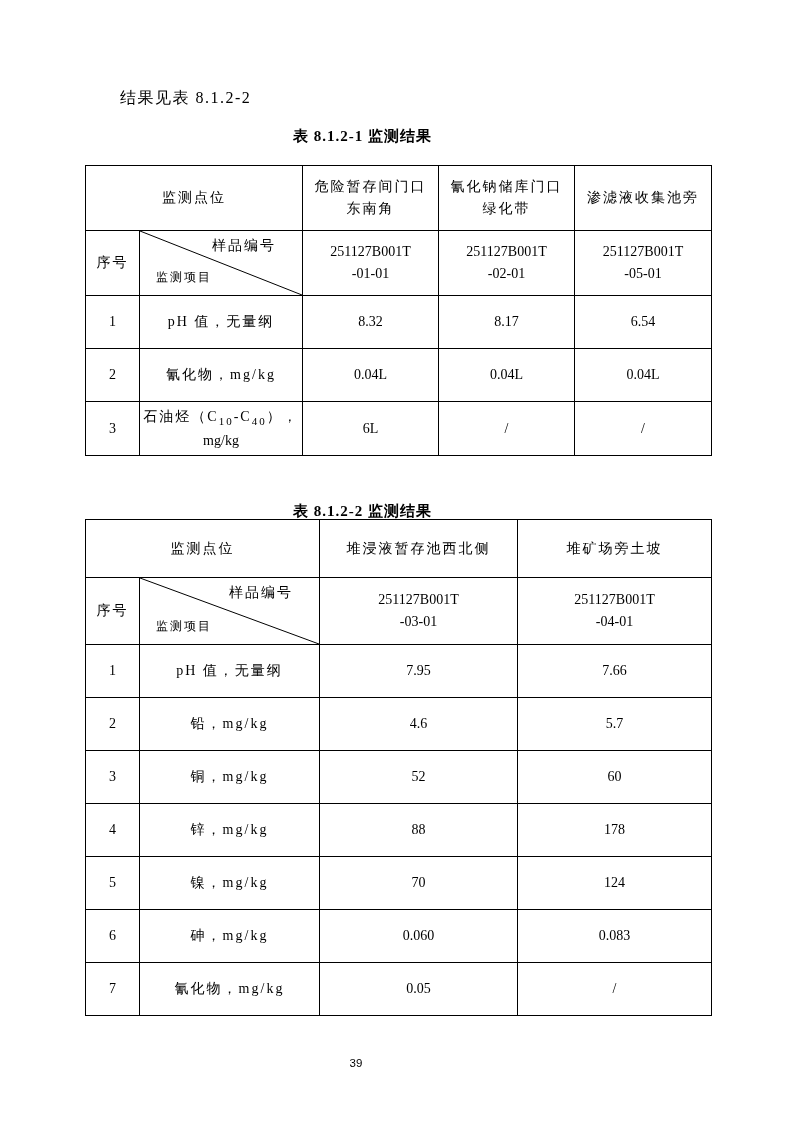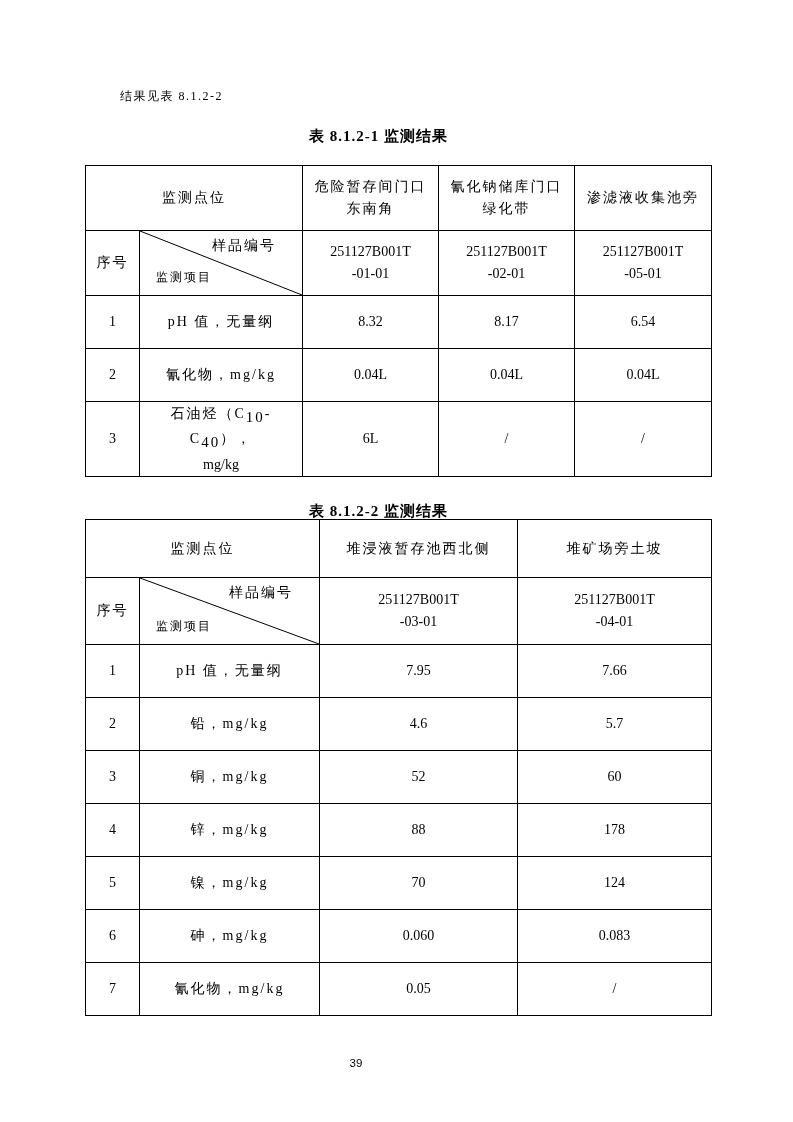--- a/index.html
+++ b/index.html
@@ -6,24 +6,24 @@
   body{
     width:793px;height:1122px;
     background:#ffffff;
     position:relative;
     font-family:"Liberation Serif","DejaVu Serif",serif;
     color:#000;
     overflow:hidden;
   }
   .intro{
     position:absolute;left:120px;top:88px;
-    font-size:12px;letter-spacing:1.5px;
+    font-size:16px;letter-spacing:1.5px;
   }
   .tbl-title{
-    position:absolute;left:16px;width:725px;
+    position:absolute;left:0;width:725px;
     text-align:center;font-weight:bold;font-size:15px;letter-spacing:1px;
   }
   #title1{top:127px;}
   #title2{top:482px;margin-top:20px;}
   table.mon{
     position:absolute;left:85px;
     border-collapse:collapse;table-layout:fixed;
   }
   #table1{top:165px;width:626px;}
   #table2{top:519px;width:626px;}
@@ -39,21 +39,21 @@
   .diag-cell svg.diag{position:absolute;left:0;top:0;width:100%;height:100%;display:block;}
   .diag-top{
     position:absolute;top:6px;right:26px;
     font-size:14px;letter-spacing:2px;text-align:center;
   }
   .diag-bottom{
     position:absolute;bottom:9px;left:16px;
     font-size:12px;letter-spacing:2px;
   }
   .item-two-line{line-height:1.5;}
-  sub{font-size:15px;}
+  sub{font-size:11px;}
   .footer-num{
     position:absolute;left:0;top:1057px;width:712px;
     text-align:center;
     font-family:"Liberation Sans","DejaVu Sans",sans-serif;
     font-size:11.5px;
   }
 </style>
 </head>
 <body>
 

